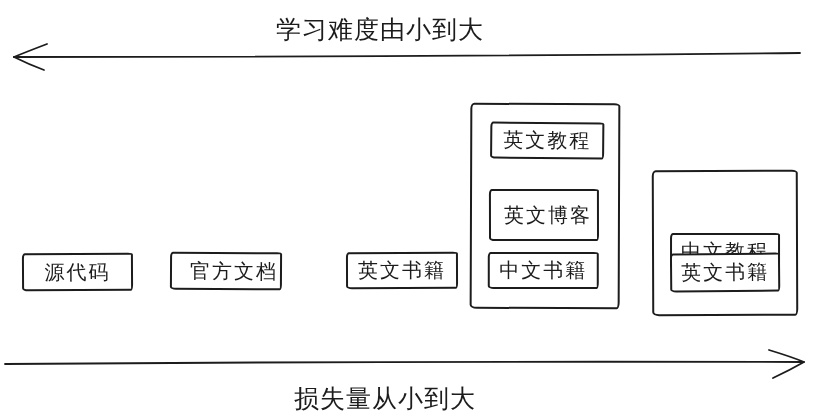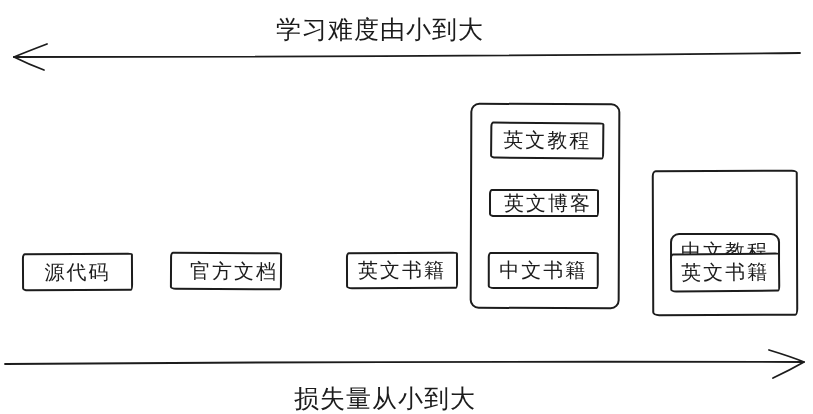--- a/index.html
+++ b/index.html
@@ -54,21 +54,21 @@
   .group-box {
     position: absolute;
     border: 2px solid #1c1c1c;
     background: #ffffff;
     box-sizing: border-box;
     border-radius: 4px 6px 3px 7px / 6px 3px 7px 4px;
   }
   .r1 { transform: rotate(-0.3deg); }
   .r2 { transform: rotate(0.3deg); }
   .r3 { transform: rotate(-0.2deg); }
-  .r4 { transform: rotate(0.2deg); border-radius: 9px; }
+  .r4 { transform: rotate(0.2deg); }
 </style>
 </head>
 <body>
 
 <div class="canvas">
 
   <div class="axis-label" style="left: 250px; top: 13px; width: 260px;">学习难度由小到大</div>
 
   <svg class="arrow-svg" viewBox="0 0 813 414">
 
@@ -96,21 +96,21 @@
   </div>
 
   <div class="sketch-box r3" style="left: 330px; top: 252px; width: 112px; height: 37px; margin-left: 16px;">
     <span>英文书籍</span>
   </div>
 
   <div class="group-box r4" style="left: 470px; top: 103px; width: 150px; height: 206px;">
     <div class="sketch-box r2" style="left: 18px; top: 17px; width: 114px; height: 37px;">
       <span>英文教程</span>
     </div>
-    <div class="sketch-box r1" style="left: 17px; top: 84px; width: 110px; height: 28px; padding-left: 8px;">
+    <div class="sketch-box r1" style="left: 17px; top: 84px; width: 110px; height: 52px; padding-left: 8px;">
       <span>英文博客</span>
     </div>
     <div class="sketch-box r3" style="left: 16px; top: 147px; width: 111px; height: 37px; text-align: center;">
       <span>中文书籍</span>
     </div>
   </div>
 
   <div class="group-box r3" style="left: 652px; top: 170px; width: 146px; height: 146px;">
     <div class="sketch-box r4" style="left: 16px; top: 17px; width: 110px; height: 36px; margin-top: 44px;">
       <span>中文教程</span>

